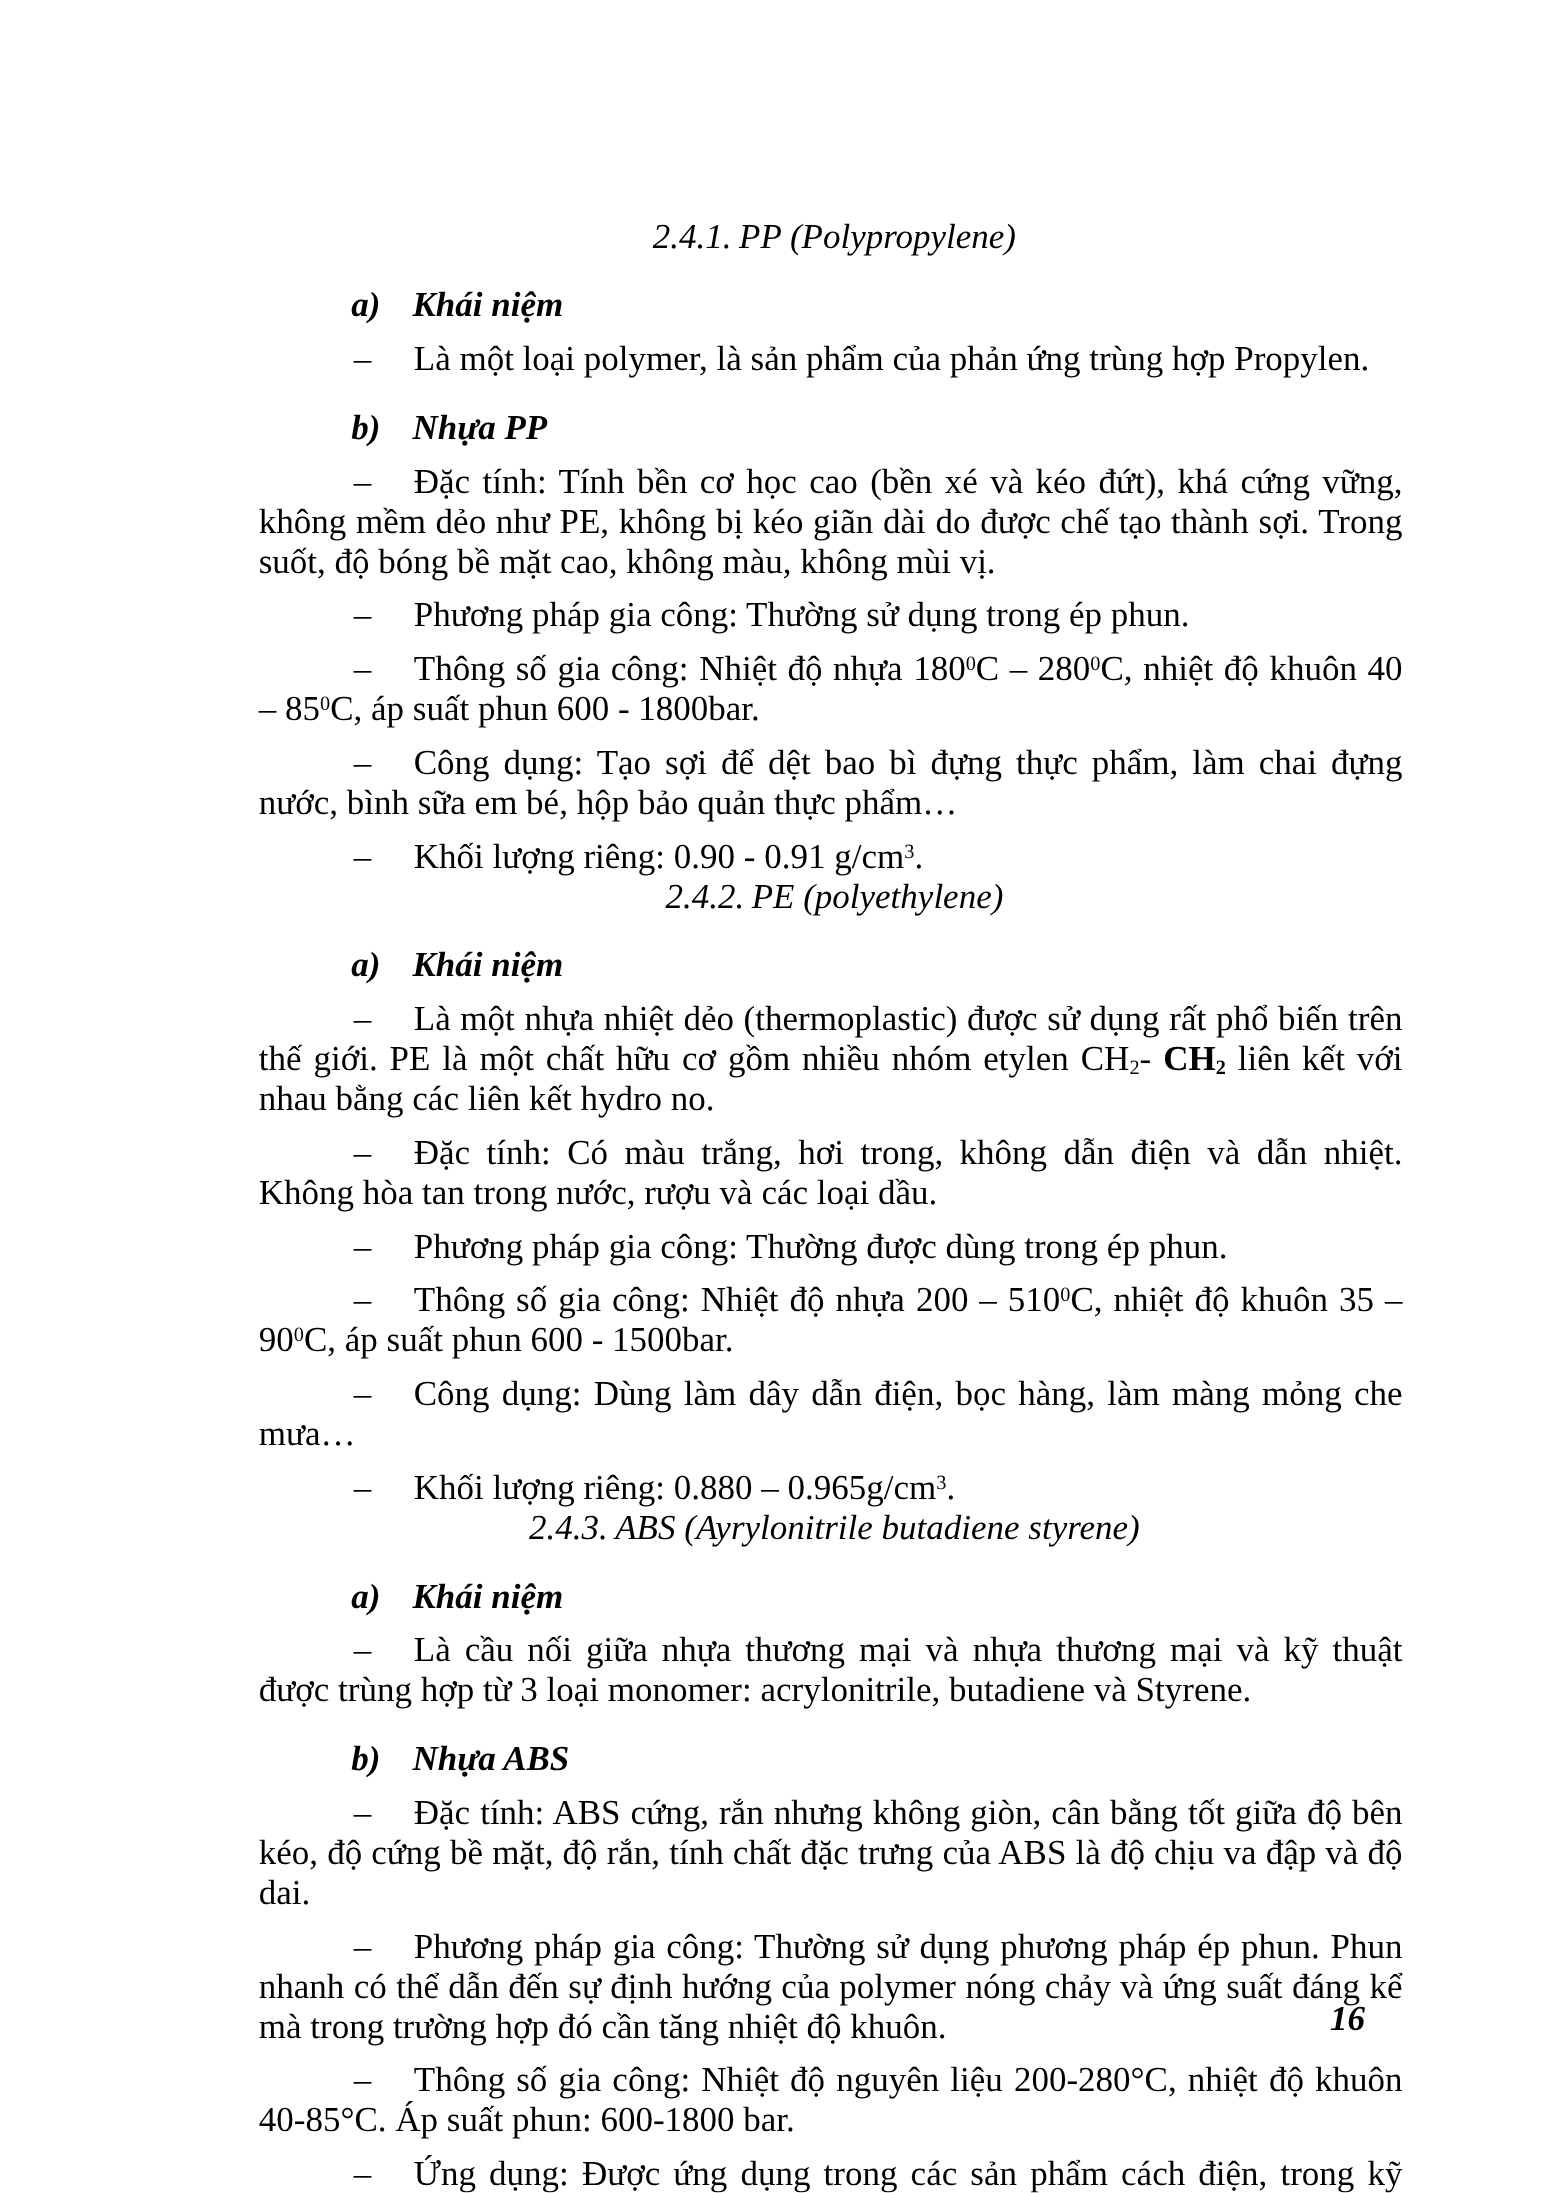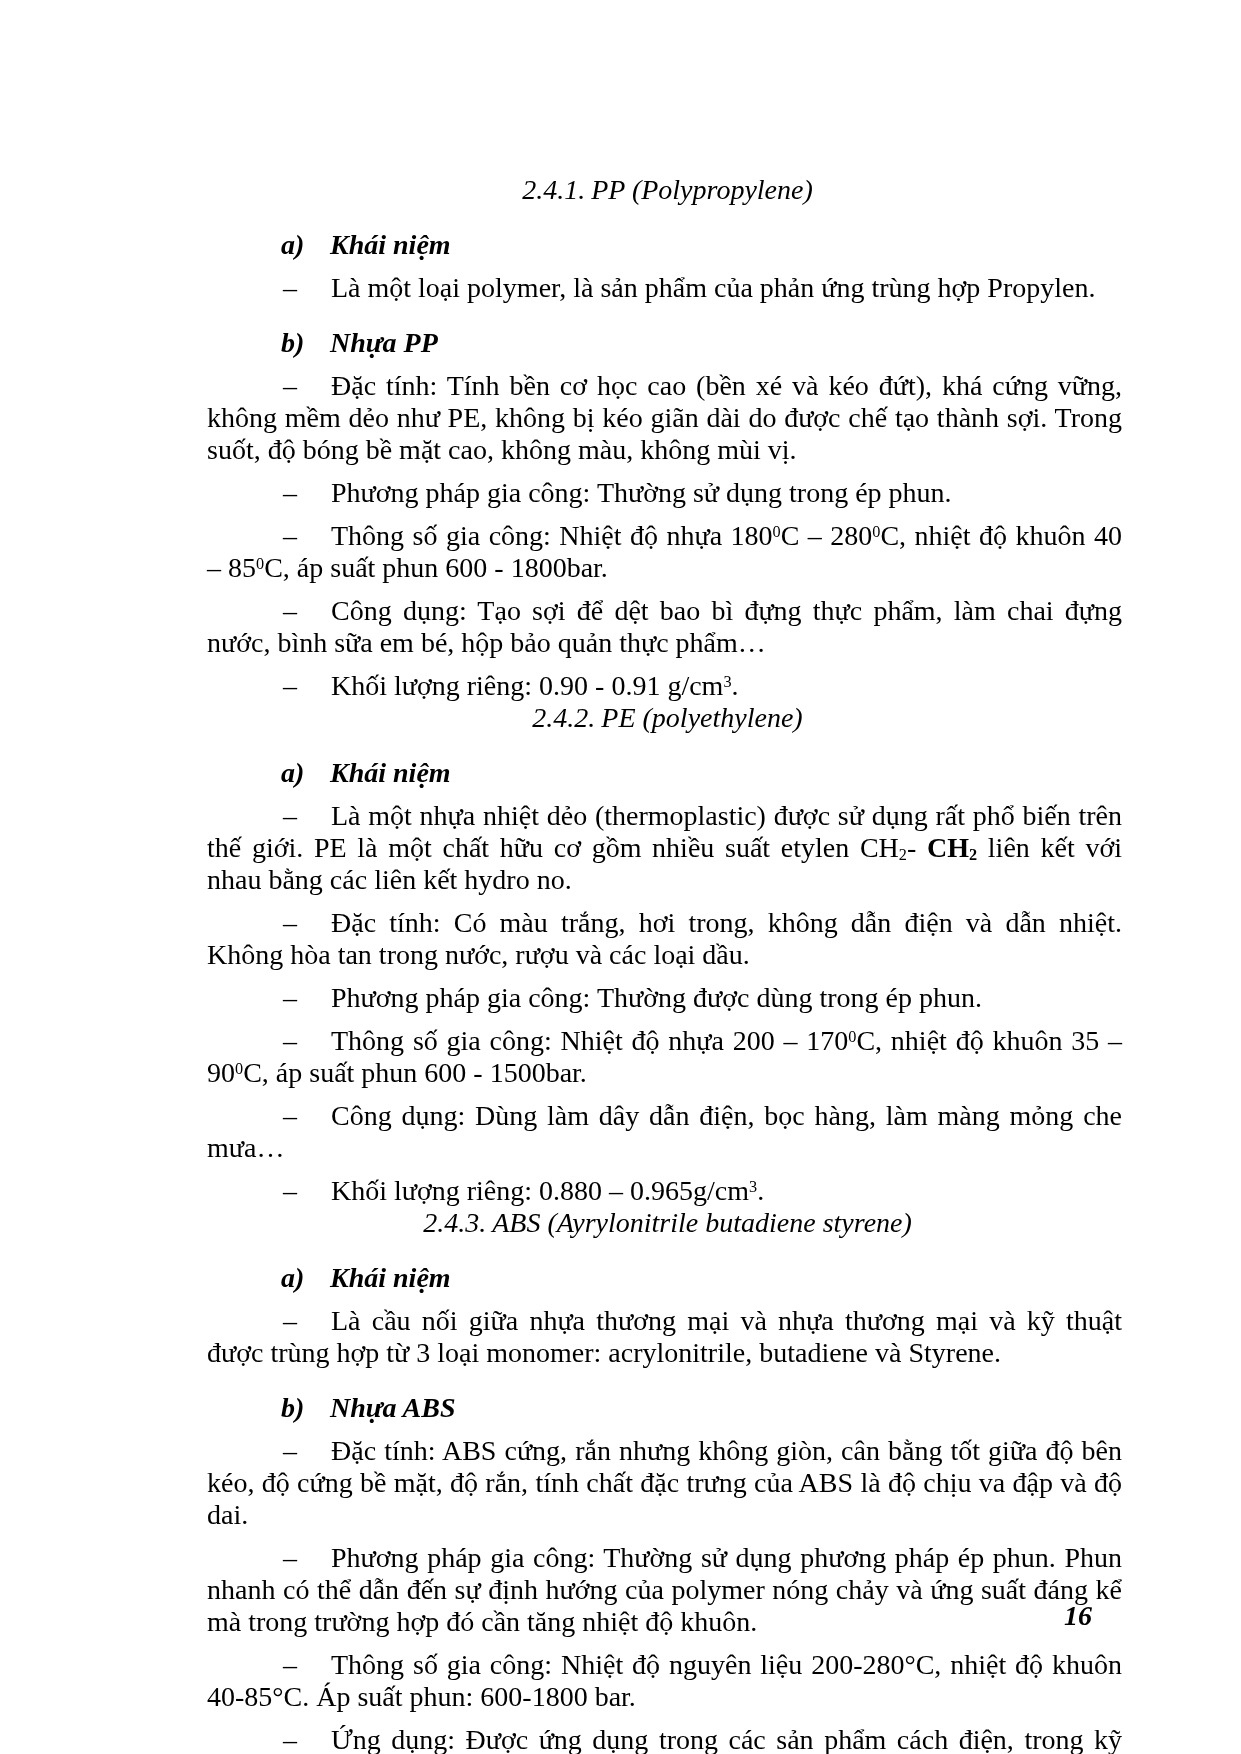--- a/index.html
+++ b/index.html
@@ -88,24 +88,24 @@
     <p class="h2"><span class="num">a)</span><span class="title">Khái niệm</span></p>
     <p class="dash"><span class="marker">–</span><span>Là một loại polymer, là sản phẩm của phản ứng trùng hợp Propylen.</span></p>
     <p class="h2"><span class="num">b)</span><span class="title">Nhựa PP</span></p>
     <p class="dash"><span class="marker">–</span><span>Đặc tính: Tính bền cơ học cao (bền xé và kéo đứt), khá cứng vững, không mềm dẻo như PE, không bị kéo giãn dài do được chế tạo thành sợi. Trong suốt, độ bóng bề mặt cao, không màu, không mùi vị.</span></p>
     <p class="dash"><span class="marker">–</span><span>Phương pháp gia công: Thường sử dụng trong ép phun.</span></p>
     <p class="dash"><span class="marker">–</span><span>Thông số gia công: Nhiệt độ nhựa 180</span><sup>0</sup><span>C – 280</span><sup>0</sup><span>C, nhiệt độ khuôn 40 – 85</span><sup>0</sup><span>C, áp suất phun 600 - 1800bar.</span></p>
     <p class="dash"><span class="marker">–</span><span>Công dụng: Tạo sợi để dệt bao bì đựng thực phẩm, làm chai đựng nước, bình sữa em bé, hộp bảo quản thực phẩm…</span></p>
     <p class="dash"><span class="marker">–</span><span>Khối lượng riêng: 0.90 - 0.91 g/cm</span><sup>3</sup><span>.</span></p>
     <p class="h1"><span class="num">2.4.2.</span><span class="title">PE (polyethylene)</span></p>
     <p class="h2"><span class="num">a)</span><span class="title">Khái niệm</span></p>
-    <p class="dash"><span class="marker">–</span><span>Là một nhựa nhiệt dẻo (thermoplastic) được sử dụng rất phổ biến trên thế giới. PE là một chất hữu cơ gồm nhiều suất etylen CH</span><sub>2</sub><span>- </span><span class="b">CH</span><sub class="b">2</sub><span> liên kết với nhau bằng các liên kết hydro no.</span></p>
+    <p class="dash"><span class="marker">–</span><span>Là một nhựa nhiệt dẻo (thermoplastic) được sử dụng rất phổ biến trên thế giới. PE là một chất hữu cơ gồm nhiều nhóm etylen CH</span><sub>2</sub><span>- </span><span class="b">CH</span><sub class="b">2</sub><span> liên kết với nhau bằng các liên kết hydro no.</span></p>
     <p class="dash"><span class="marker">–</span><span>Đặc tính: Có màu trắng, hơi trong, không dẫn điện và dẫn nhiệt. Không hòa tan trong nước, rượu và các loại dầu.</span></p>
     <p class="dash"><span class="marker">–</span><span>Phương pháp gia công: Thường được dùng trong ép phun.</span></p>
-    <p class="dash"><span class="marker">–</span><span>Thông số gia công: Nhiệt độ nhựa 200 – 170</span><sup>0</sup><span>C, nhiệt độ khuôn 35 – 90</span><sup>0</sup><span>C, áp suất phun 600 - 1500bar.</span></p>
+    <p class="dash"><span class="marker">–</span><span>Thông số gia công: Nhiệt độ nhựa 200 – 510</span><sup>0</sup><span>C, nhiệt độ khuôn 35 – 90</span><sup>0</sup><span>C, áp suất phun 600 - 1500bar.</span></p>
     <p class="dash"><span class="marker">–</span><span>Công dụng: Dùng làm dây dẫn điện, bọc hàng, làm màng mỏng che mưa…</span></p>
     <p class="dash"><span class="marker">–</span><span>Khối lượng riêng: 0.880 – 0.965g/cm</span><sup>3</sup><span>.</span></p>
     <p class="h1"><span class="num">2.4.3.</span><span class="title">ABS (Ayrylonitrile butadiene styrene)</span></p>
     <p class="h2"><span class="num">a)</span><span class="title">Khái niệm</span></p>
     <p class="dash"><span class="marker">–</span><span>Là cầu nối giữa nhựa thương mại và nhựa thương mại và kỹ thuật được trùng hợp từ 3 loại monomer: acrylonitrile, butadiene và Styrene.</span></p>
     <p class="h2"><span class="num">b)</span><span class="title">Nhựa ABS</span></p>
     <p class="dash"><span class="marker">–</span><span>Đặc tính: ABS cứng, rắn nhưng không giòn, cân bằng tốt giữa độ bên kéo, độ cứng bề mặt, độ rắn, tính chất đặc trưng của ABS là độ chịu va đập và độ dai.</span></p>
     <p class="dash"><span class="marker">–</span><span>Phương pháp gia công: Thường sử dụng phương pháp ép phun. Phun nhanh có thể dẫn đến sự định hướng của polymer nóng chảy và ứng suất đáng kể mà trong trường hợp đó cần tăng nhiệt độ khuôn.</span></p>
     <p class="dash"><span class="marker">–</span><span>Thông số gia công: Nhiệt độ nguyên liệu 200-280°C, nhiệt độ khuôn 40-85°C. Áp suất phun: 600-1800 bar.</span></p>
     <p class="dash"><span class="marker">–</span><span>Ứng dụng: Được ứng dụng trong các sản phẩm cách điện, trong kỹ thuật điện tử và thông tin liên lạc (vỏ và các linh kiện bên trong).</span></p>

